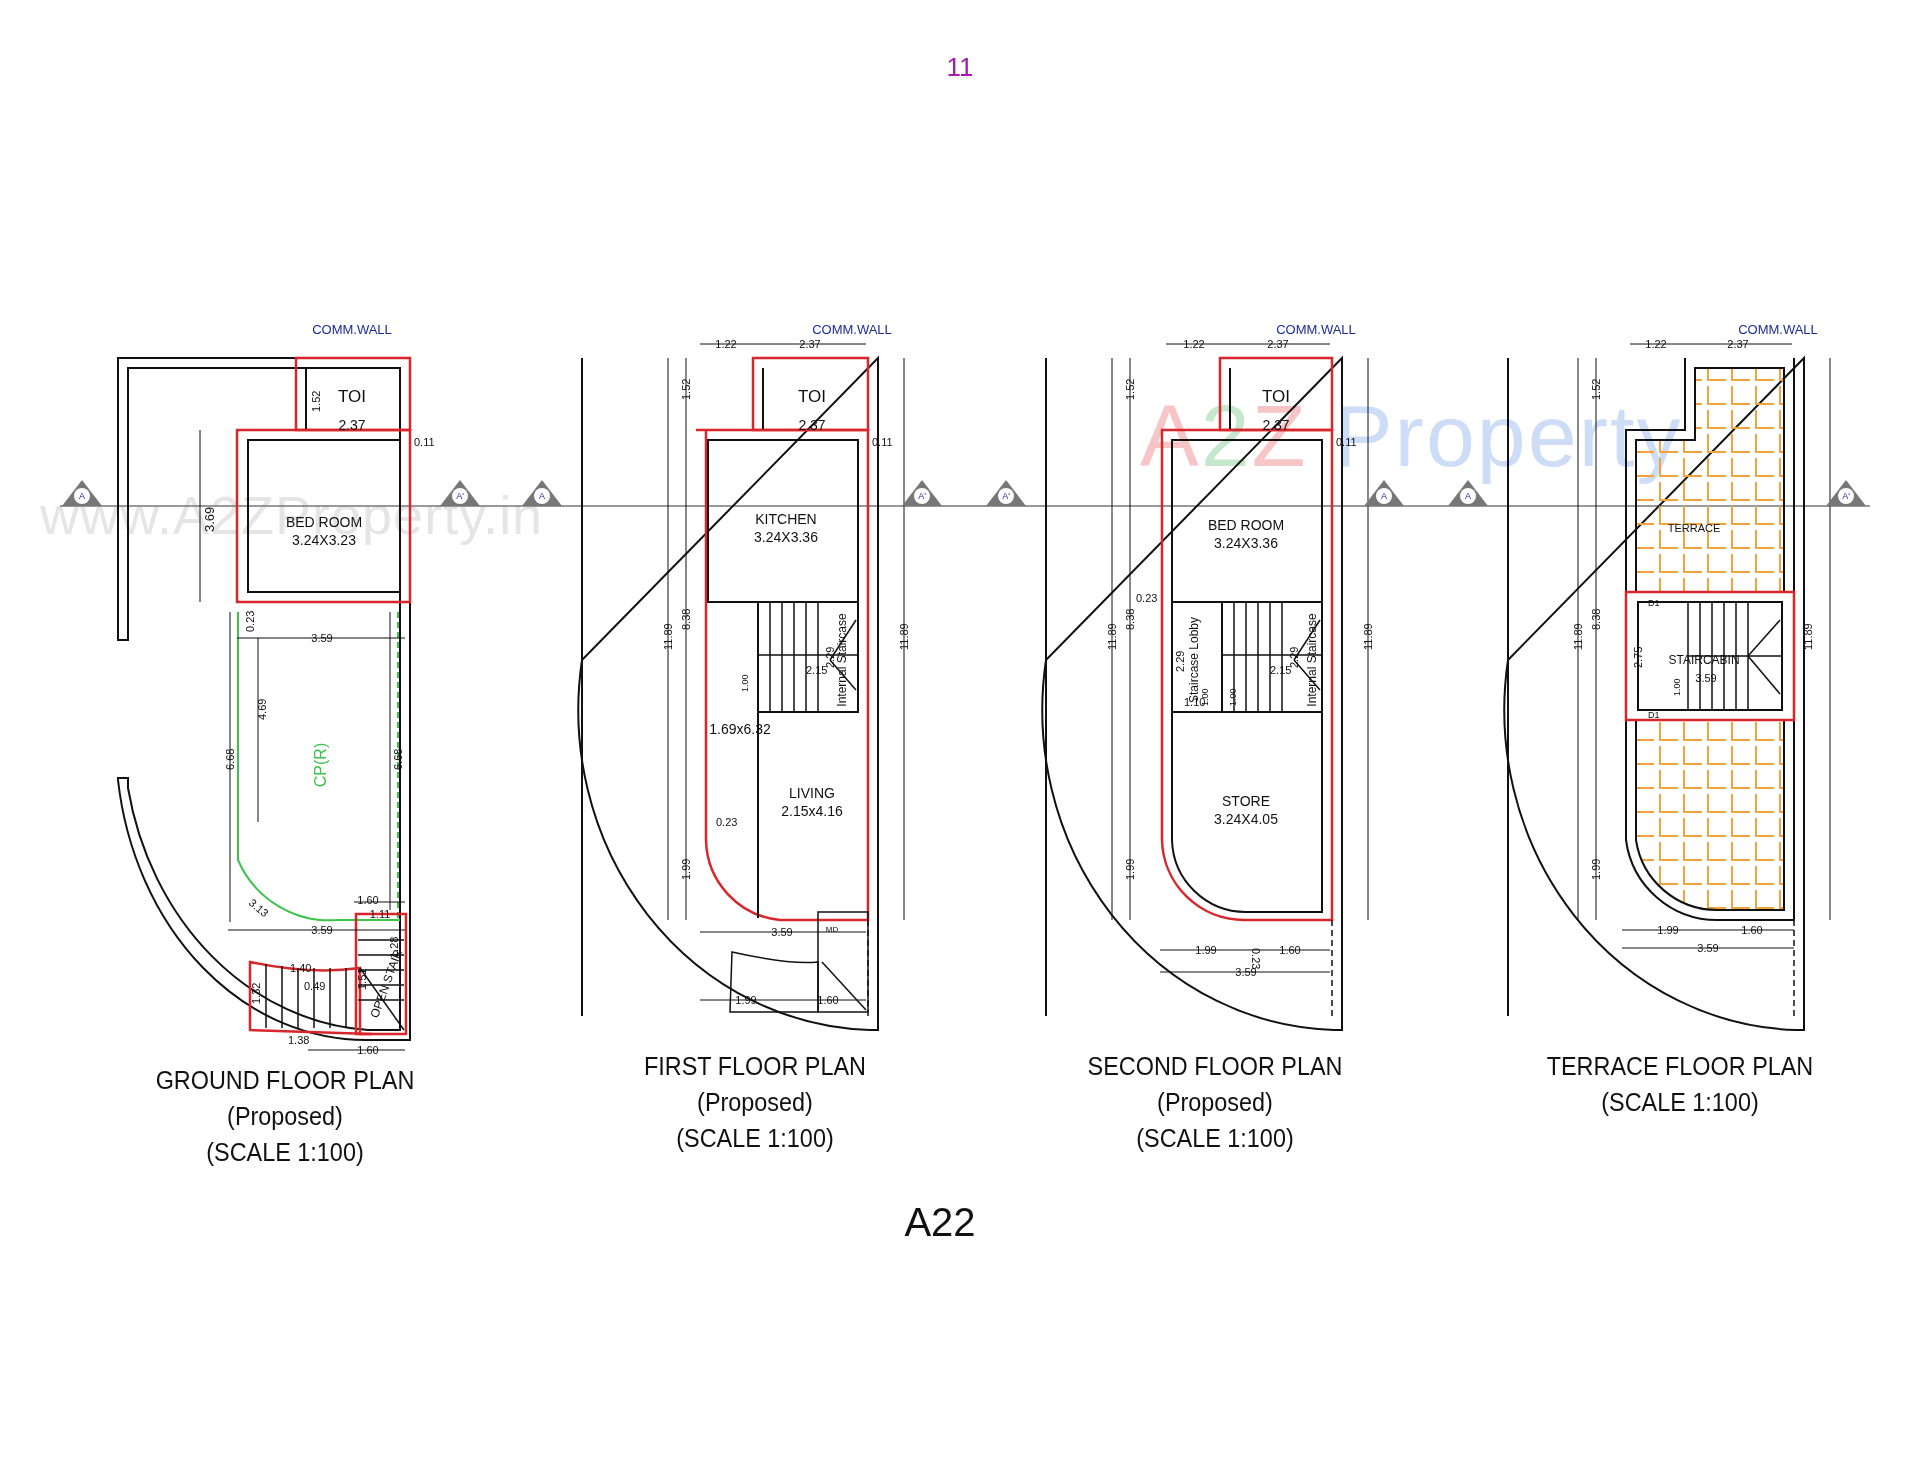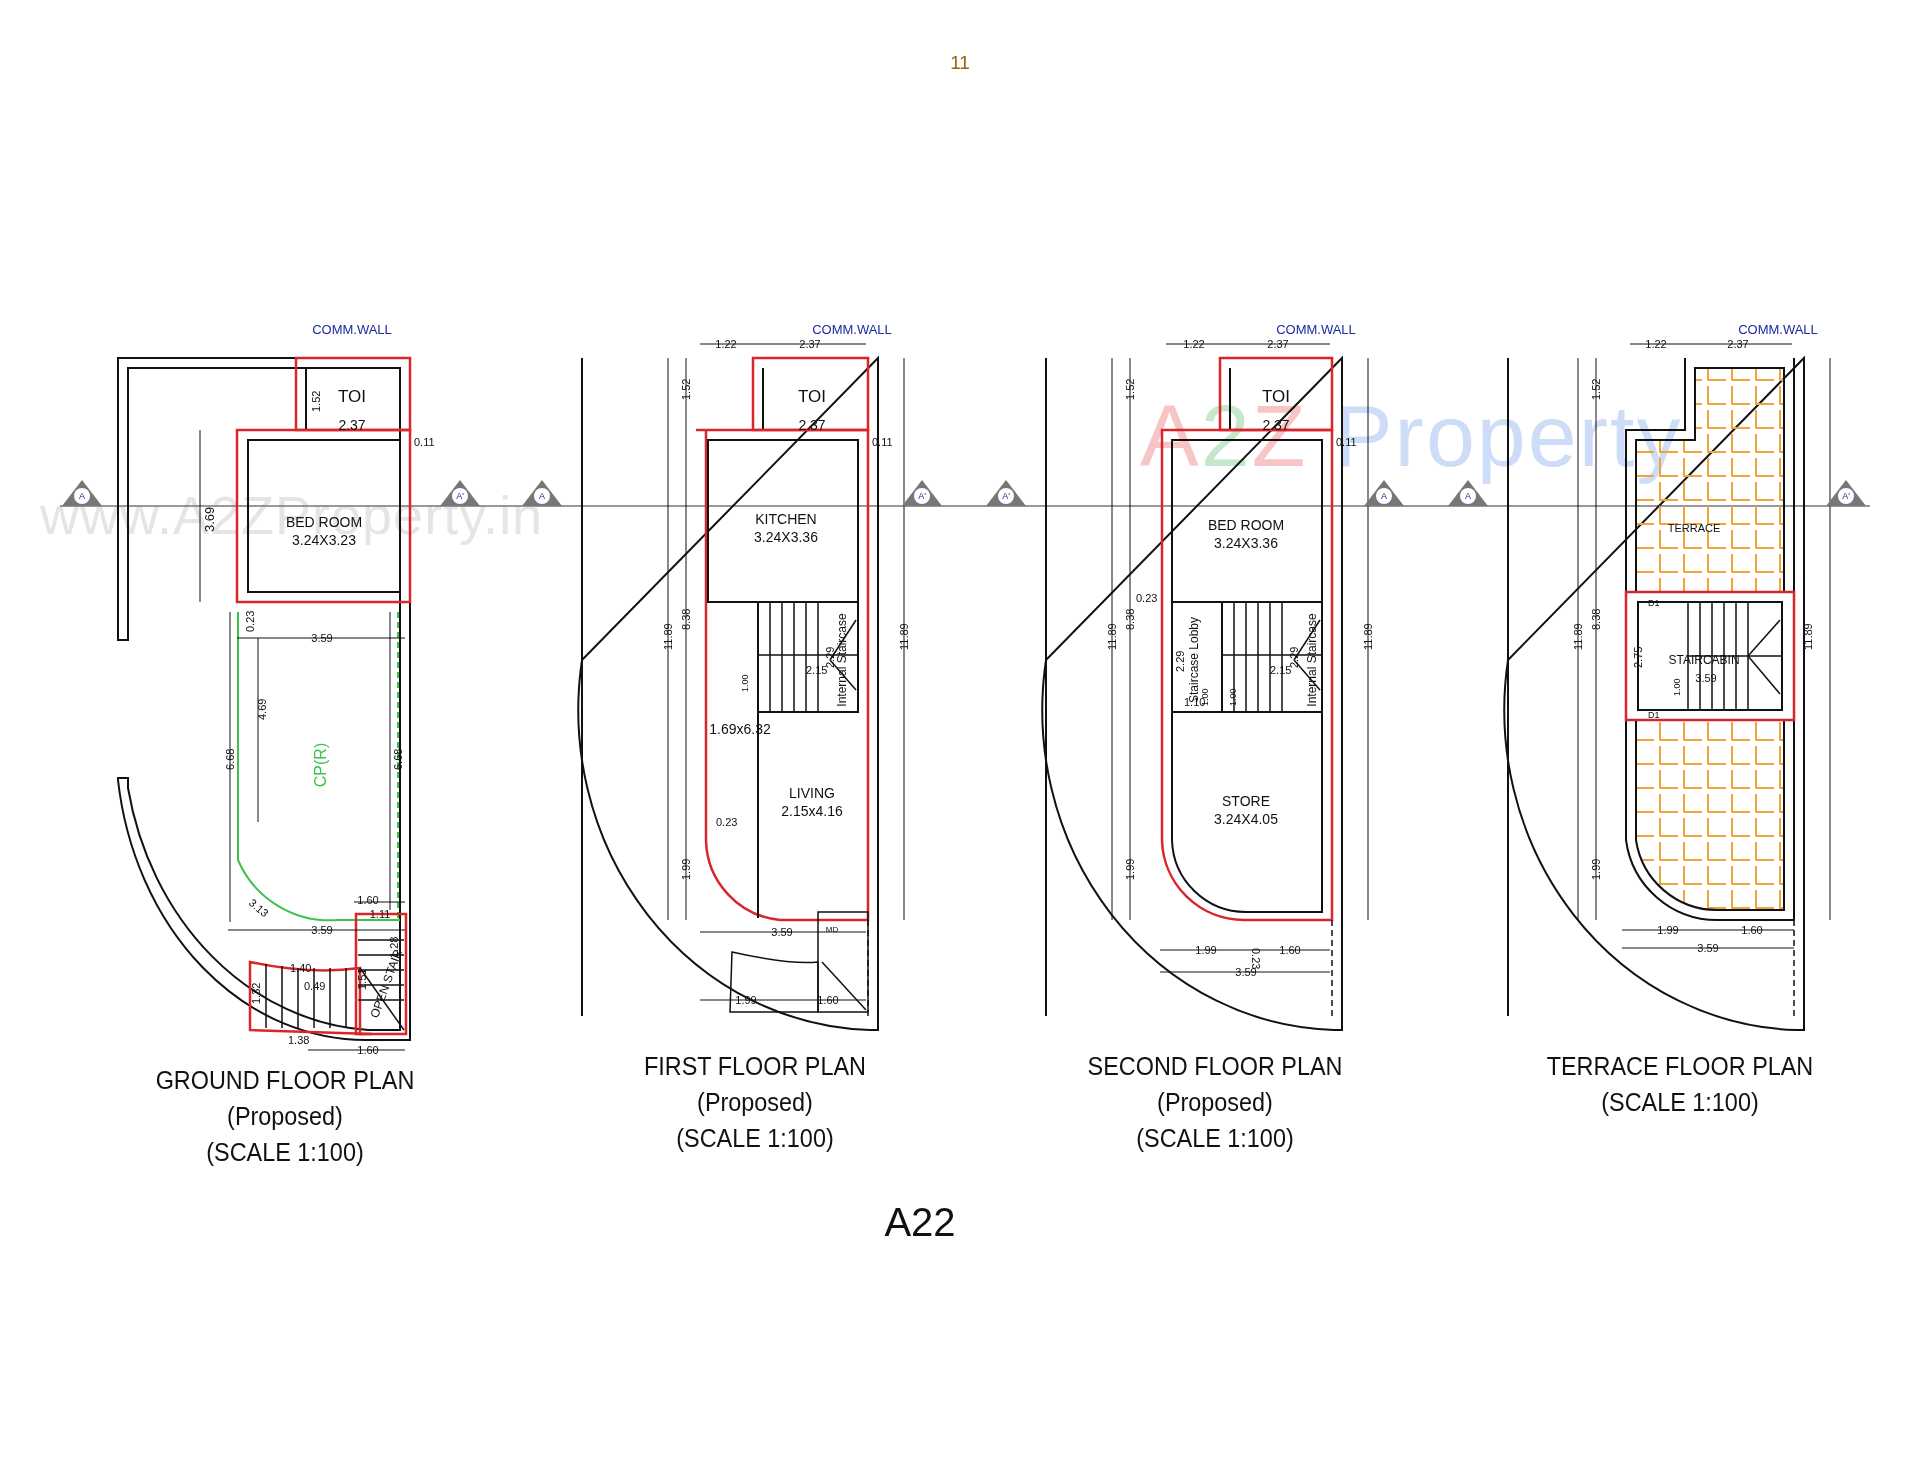--- a/index.html
+++ b/index.html
@@ -1,20 +1,20 @@
 <!DOCTYPE html>
 <html><head>
 <meta charset="utf-8">
 <style>
   html,body{margin:0;padding:0;background:#fff;}
   body{width:1920px;height:1483px;position:relative;overflow:hidden;font-family:"Liberation Sans",sans-serif;color:#111;}
-  .page-num{position:absolute;left:0;width:1920px;top:52px;text-align:center;font-size:19px;color:#a16207;}
+  .page-num{position:absolute;left:0;width:1920px;top:52px;text-align:center;font-size:26px;color:#a21caf;}
   svg.plans{position:absolute;left:0;top:0;}
   .title-block{position:absolute;text-align:center;font-size:26px;line-height:36px;color:#111;transform:scaleX(0.9);transform-origin:center top;}
-  .sheet-id{position:absolute;left:0;width:1840px;top:1200px;text-align:center;font-size:40px;color:#111;}
+  .sheet-id{position:absolute;left:0;width:1840px;top:1200px;text-align:center;font-size:40px;color:#111;padding-left:20px;}
   .wm1{position:absolute;left:40px;top:484px;font-size:54px;color:rgba(150,150,150,0.25);letter-spacing:1px;}
   .wm2{position:absolute;left:1140px;top:385px;font-size:88px;font-weight:normal;letter-spacing:2px;}
 </style>
 </head>
 <body>
 
 <div class="page-num">11</div>
 
 <div class="wm1">www.A2ZProperty.in</div>
 <div class="wm2">

